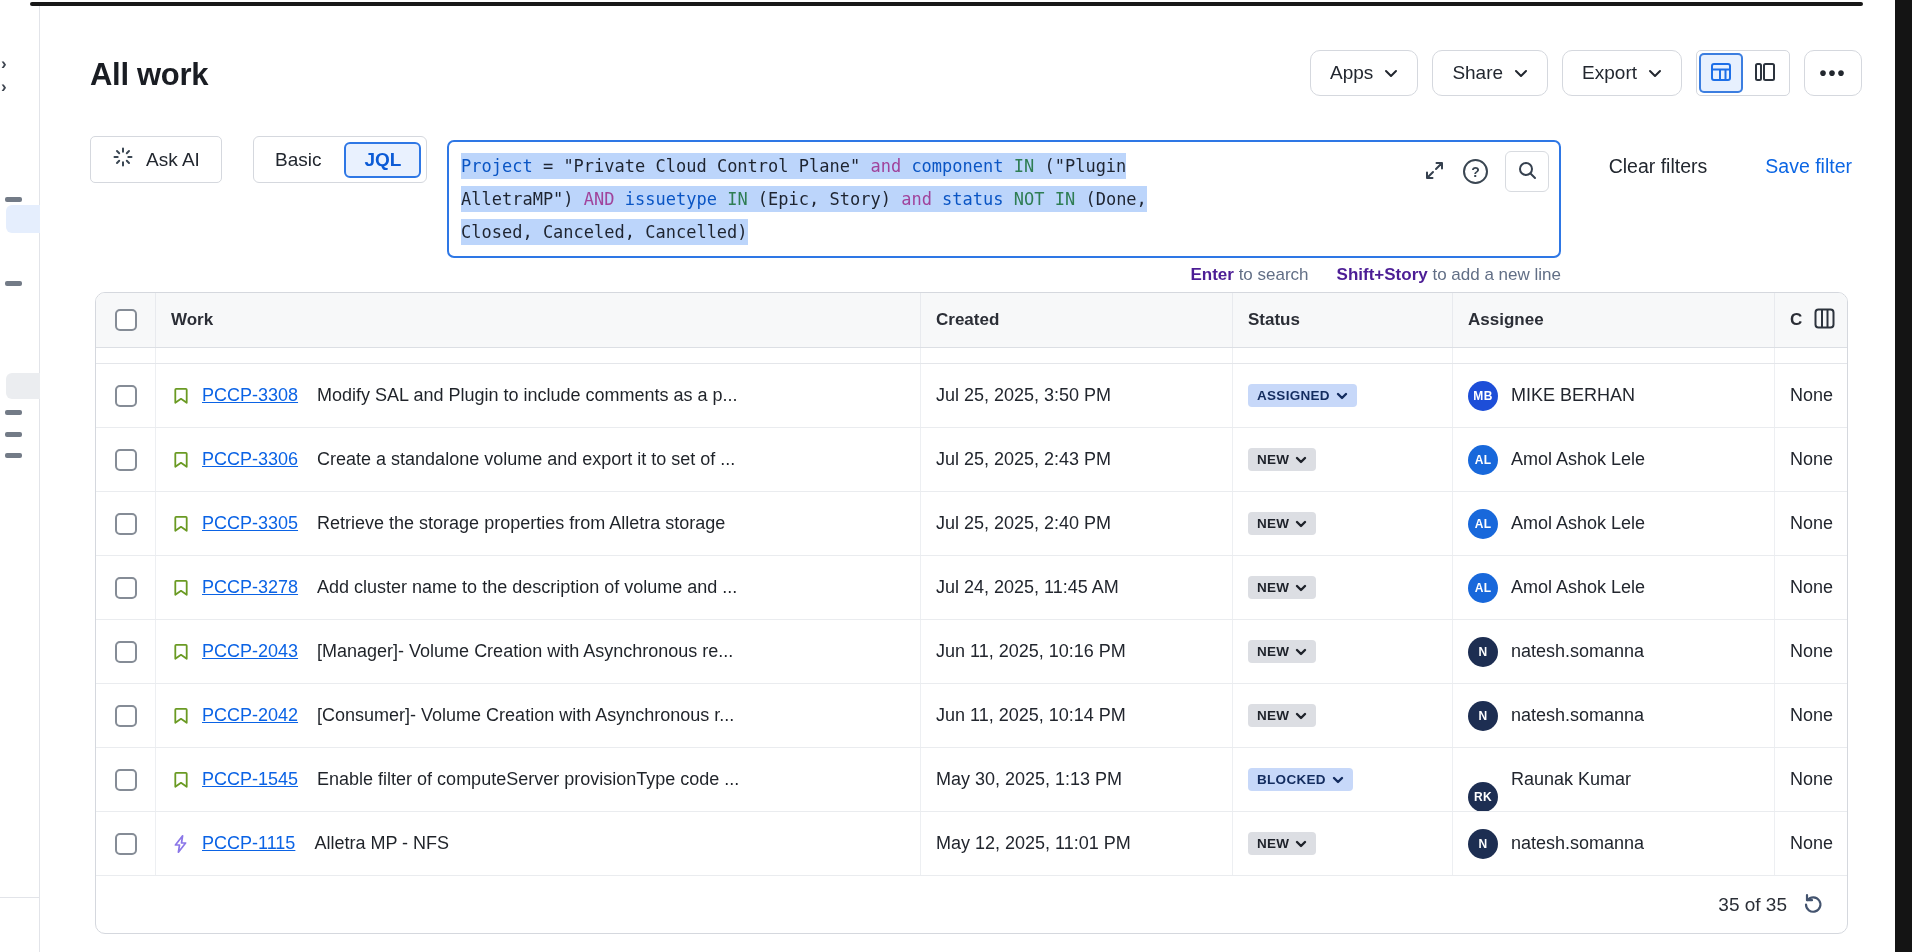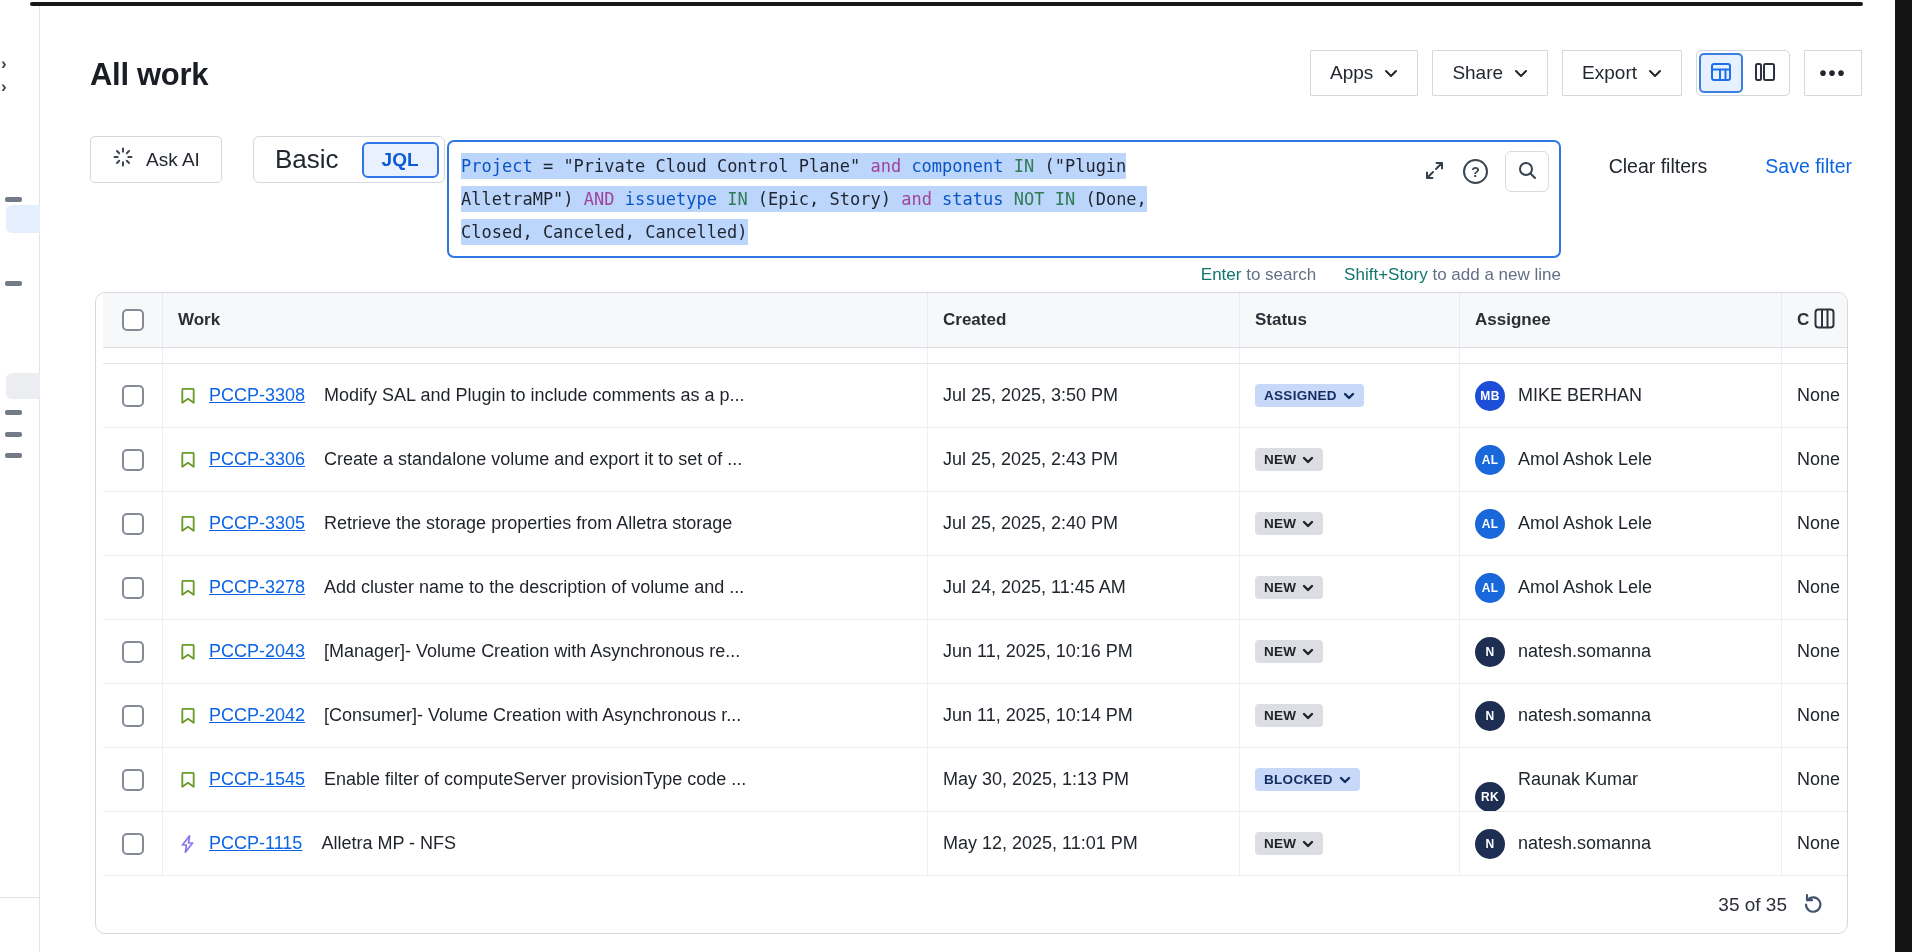--- a/index.html
+++ b/index.html
@@ -22,34 +22,34 @@
   .frag-stub-grey { left:6px; width:34px; height:26px; background:#EBEDF0; border-radius:6px 0 0 6px; }
   .sidebar-divider { position:absolute; left:0; top:891px; width:40px; height:1px; background:#E2E4E9; }
 
   .main { position:absolute; left:41px; top:8px; width:1854px; height:946px; }
 
   .page-title { position:absolute; left:49px; top:28px; font-size:31px; font-weight:700; color:#1A1D23; letter-spacing:-0.3px; }
 
   
   .header-actions { position:absolute; top:42px; right:33px; display:flex; gap:14px; align-items:center; }
   .btn { display:inline-flex; align-items:center; gap:11px; height:46px; padding:0 19px;
-         border:1px solid #D5D8DE; border-radius:1px; background:#fff; font-size:19px; color:#22272F;
+         border:1px solid #D5D8DE; border-radius:10px; background:#fff; font-size:19px; color:#22272F;
          font-family:inherit; cursor:pointer; }
   .chev svg { display:block; }
   .view-toggle { display:flex; align-items:center; border:1px solid #D5D8DE; border-radius:5px; height:46px; background:#fff; padding:2px; }
   .view-btn { width:44px; height:40px; display:flex; align-items:center; justify-content:center; background:#fff; border:none; border-radius:5px; cursor:pointer; }
   .view-btn.selected { background:#E7F0FE; box-shadow: inset 0 0 0 2px #3C7EE0; }
   .more-btn { width:58px; justify-content:center; padding:0; font-weight:700; letter-spacing:2px; font-size:20px; }
 
   
   .ask-ai-btn { position:absolute; left:49px; top:128px; height:47px; display:flex; align-items:center; gap:12px;
                 padding:0 21px; border:1px solid #D5D8DE; border-radius:5px; background:#fff; font-size:19px; color:#22272F; cursor:pointer; }
   .mode-toggle { position:absolute; left:212px; top:128px; height:47px; display:flex; align-items:center;
                  border:1px solid #D5D8DE; border-radius:6px; background:#fff; }
-  .mode-basic { padding:0 21px; font-size:26px; color:#22272F; background:none; border:none; font-family:inherit; cursor:pointer; }
+  .mode-basic { padding:0 21px; font-size:19px; color:#22272F; background:none; border:none; font-family:inherit; cursor:pointer; }
   .mode-jql { margin:0 5px 0 2px; padding:5px 18px; border:2px solid #2E77E5; border-radius:6px; background:#E9F1FE;
               color:#0C5BD6; font-weight:600; font-size:19px; font-family:inherit; cursor:pointer; }
 
   .jql-editor { position:absolute; left:406px; top:132px; width:1114px; height:118px;
                 border:2px solid #2E77E5; border-radius:7px; background:#fff; padding:8px 160px 8px 12px; cursor:text; }
   .jql-line { font-family:"DejaVu Sans Mono", monospace; font-size:17px; line-height:33px; white-space:pre; }
   .jql-sel { background:var(--selection-blue); padding:3px 0; }
   .tok-field { color:var(--jql-field); }
   .tok-kw { color:var(--jql-keyword); }
   .tok-in { color:var(--jql-operator-in); }
@@ -59,26 +59,26 @@
   .help-circle { width:25px; height:25px; border:2px solid #3A4652; border-radius:50%; display:flex; align-items:center;
                  justify-content:center; font-size:14px; font-weight:700; color:#3A4652; }
   .search-btn { width:44px; height:41px; border:1px solid #D8DBE0; border-radius:6px; background:#fff;
                 display:flex; align-items:center; justify-content:center; cursor:pointer; }
 
   .filter-links { position:absolute; top:140px; right:37px; display:flex; gap:46px; align-items:center; height:36px; }
   .clear-filters { font-size:19.5px; color:#22272F; background:none; border:none; font-family:inherit; cursor:pointer; }
   .save-filter { font-size:19.5px; color:var(--accent-blue); background:none; border:none; font-family:inherit; cursor:pointer; }
 
   .hint-row { position:absolute; top:257px; left:0; width:1520px; text-align:right; font-size:17px; color:#626F86; }
-  .hint-key { font-weight:400; color:#0f766e; }
+  .hint-key { font-weight:700; color:#4c1d95; }
   .hint-group2 { margin-left:28px; }
 
   
   .table-card { position:absolute; left:54px; top:284px; width:1753px; height:642px; border:1px solid #D5D8DE;
-                border-radius:10px; background:#fff; display:flex; flex-direction:column; overflow:hidden;padding-left:7px; }
+                border-radius:10px; background:#fff; display:flex; flex-direction:column; overflow:hidden; }
   .tgrid { display:grid; grid-template-columns:60px 765px 312px 220px 322px 1fr; }
   .thead { height:55px; background:#F7F8F9; border-bottom:1px solid #DCDFE4; flex:none; }
   .th { display:flex; align-items:center; padding:0 15px; font-size:17px; font-weight:700; color:#2B2E36;
         border-right:1px solid #E8EAEE; overflow:hidden; white-space:nowrap; }
   .th:last-child { border-right:none; padding-right:8px; }
   .th-check, .td-check { justify-content:center; padding:0; }
   .th-extra-label { flex:1; }
   .columns-btn { background:none; border:none; padding:2px; display:flex; cursor:pointer; }
 
   .sliver { height:16px; border-bottom:1px solid #E4E6EA; flex:none; }

